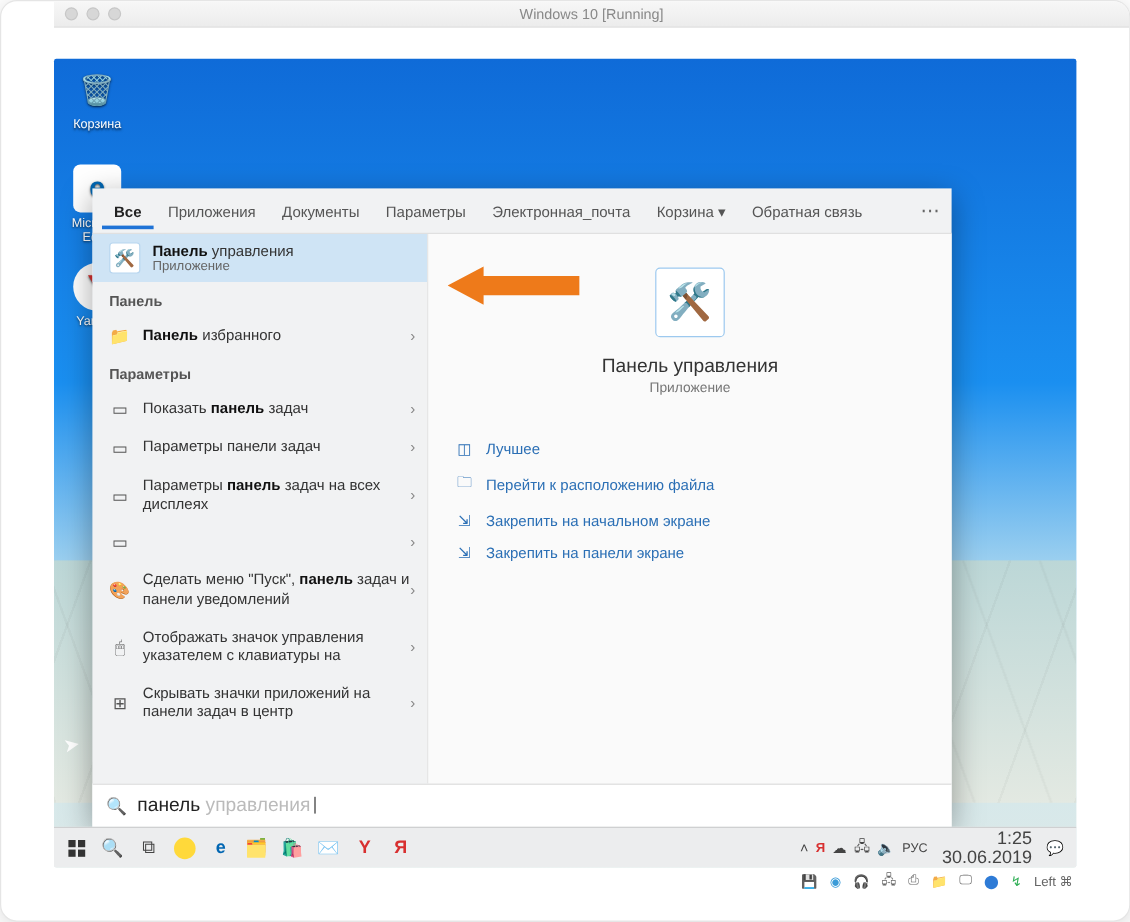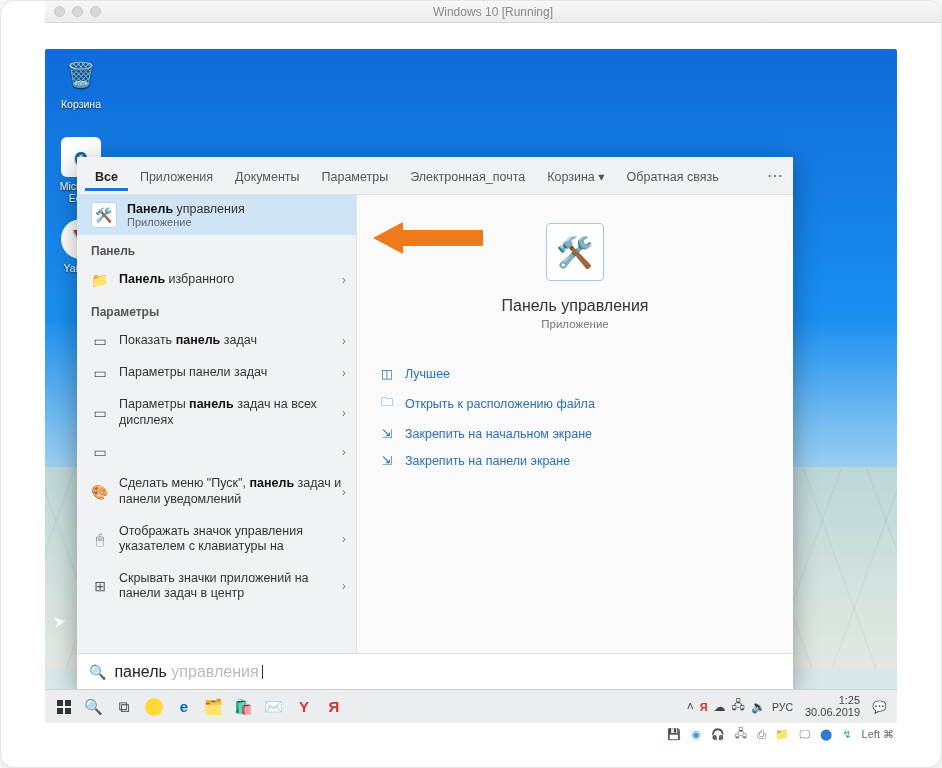--- a/index.html
+++ b/index.html
@@ -102,21 +102,21 @@
   
   .arrow{position:absolute;left:296px;top:63px;width:110px;height:36px;pointer-events:none;}
   .arrow svg{width:100%;height:100%;}
 
   
   .taskbar{position:absolute;left:0;right:0;bottom:0;height:34px;background:#ecedee;border-top:1px solid #cfd0d1;display:flex;align-items:center;padding:0 4px;font-size:12px;color:#444;}
   .tb{width:30px;height:30px;display:flex;align-items:center;justify-content:center;font-size:15px;border-radius:3px;}
   .tb.win{font-size:14px;}
   .spacer{flex:1;}
   .tray{display:flex;align-items:center;gap:6px;padding-right:6px;}
-  .clock{display:flex;flex-direction:column;align-items:flex-end;line-height:1.05;font-size:11px;padding:0 6px;}
+  .clock{display:flex;flex-direction:column;align-items:flex-end;line-height:1.05;font-size:15px;padding:0 6px;}
 
   
   .hostbar{position:absolute;left:44px;right:44px;bottom:24px;height:18px;
     display:flex;justify-content:flex-end;align-items:center;gap:4px;font-size:11px;color:#666;}
   .hostbar .chip{padding:0 3px;}
 
   
   .svgicon{width:16px;height:16px;display:inline-block;}
 </style>
 </head>
@@ -232,21 +232,21 @@
           <div class="bigicon">🛠️</div>
           <div class="rtitle">Панель управления</div>
           <div class="rsub">Приложение</div>
 
           <div class="action">
             <span class="aic">◫</span>
             <span>Лучшее</span>
           </div>
           <div class="action">
             <span class="aic">🗀</span>
-            <span>Открыть к расположению файла</span>
+            <span>Перейти к расположению файла</span>
           </div>
           <div class="action">
             <span class="aic">⇲</span>
             <span>Закрепить на начальном экране</span>
           </div>
           <div class="action">
             <span class="aic">⇲</span>
             <span>Закрепить на панели экране</span>
           </div>
         </div>

